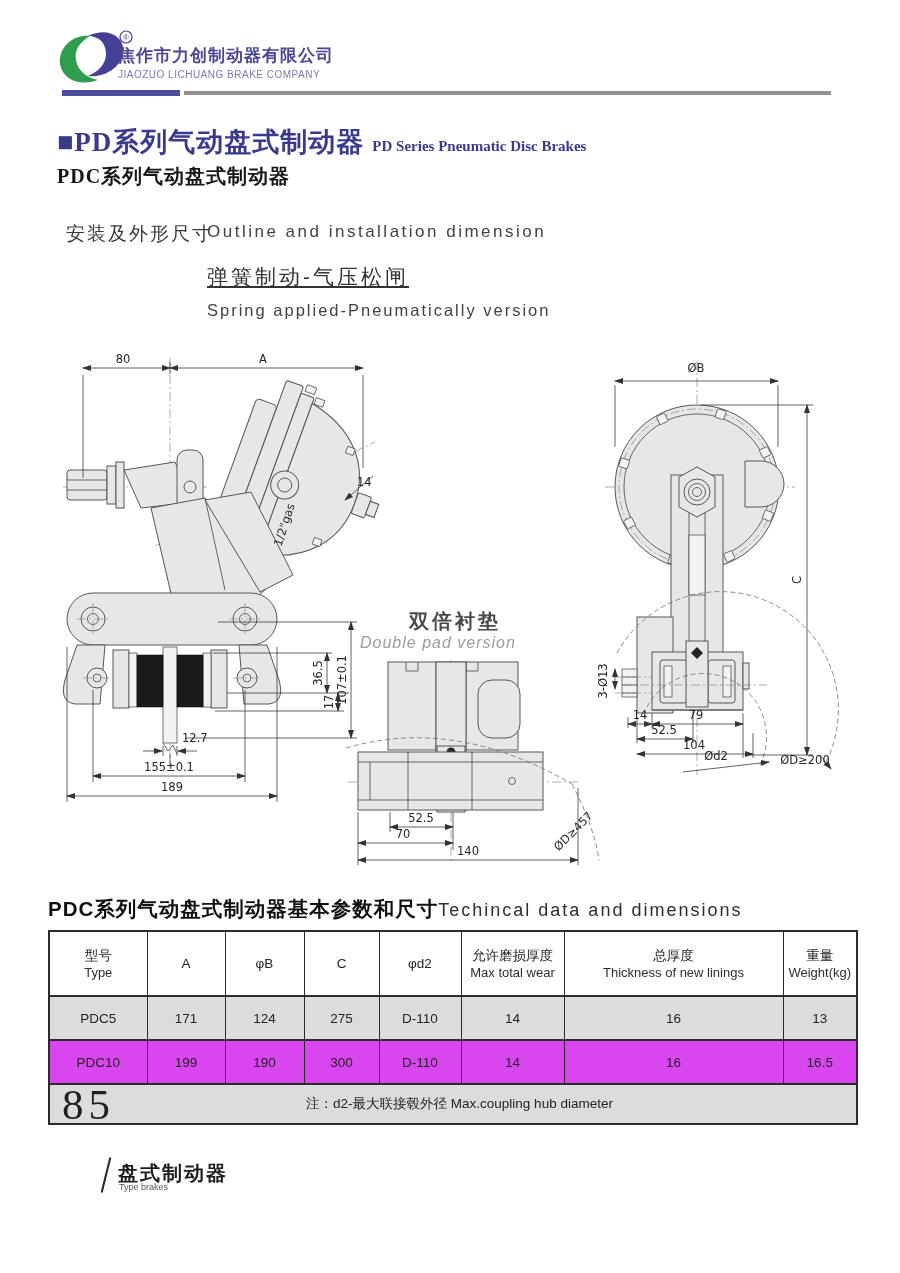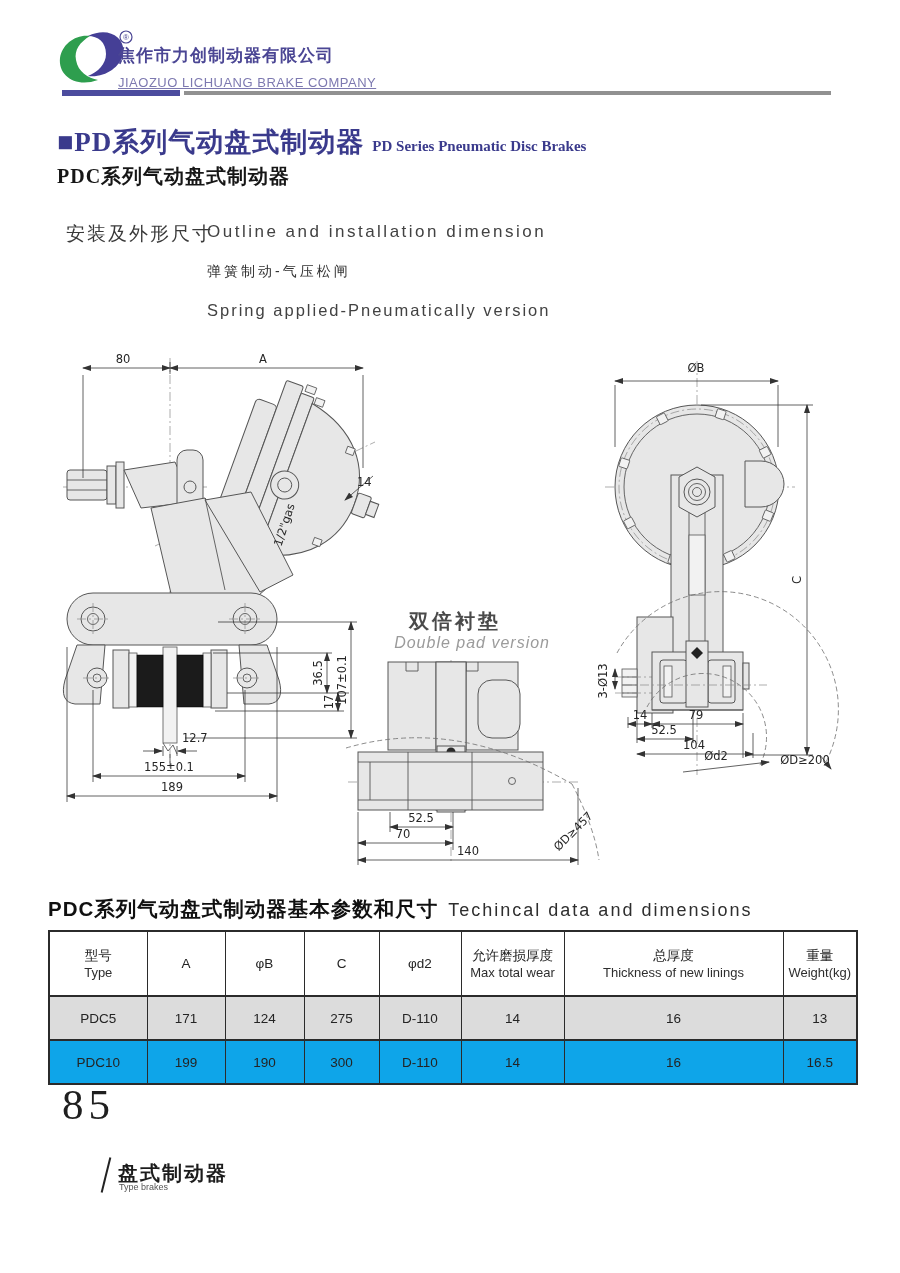--- a/index.html
+++ b/index.html
@@ -1,55 +1,55 @@
 <!DOCTYPE html>
 <html><head>
 <meta charset="utf-8">
 <style>
   html,body{margin:0;padding:0;background:#fff;}
   .page{position:relative;width:900px;height:1273px;background:#fff;overflow:hidden;
         font-family:"Liberation Sans","DejaVu Sans",sans-serif;}
   .abs{position:absolute;}
   
   .company-cn{font-size:17px;font-weight:bold;color:#4b4694;letter-spacing:1px;}
-  .company-en{font-size:13px;color:#7d79b0;letter-spacing:.5px;margin-top:8px;text-decoration:underline;}
+  .company-en{font-size:10px;color:#7d79b0;letter-spacing:.5px;margin-top:2px;}
   .bar-purple{background:#4c4c9e;height:6px;width:118px;}
   .bar-gray{background:#919191;height:4px;width:647px;}
   
   .main-title{font-family:"Liberation Serif","DejaVu Serif",serif;color:#3a3a8c;}
   .main-title .cn{font-size:27px;font-weight:bold;letter-spacing:1px;}
   .main-title .en{font-size:15px;font-weight:bold;margin-left:8px;}
   .sub-title{font-family:"Liberation Serif","DejaVu Serif",serif;font-size:20px;font-weight:bold;color:#161616;letter-spacing:1px;}
   .sec-cn{font-size:19px;color:#3a3a3a;letter-spacing:2px;font-weight:500;}
   .sec-en1{font-size:17px;color:#424242;letter-spacing:2.5px;}
-  .sec-cn2{font-size:14px;color:#333;letter-spacing:3px;font-weight:500;}
+  .sec-cn2{font-size:21px;color:#333;letter-spacing:3px;font-weight:500;text-decoration:underline;}
   .sec-en2{font-size:16.5px;color:#424242;letter-spacing:2px;}
   
   .dp-cn{font-size:20px;color:#4a4a4a;font-weight:600;letter-spacing:3px;text-align:center;}
-  .dp-en{font-size:16px;color:#9b9b9b;font-style:italic;text-align:right;letter-spacing:1px;}
+  .dp-en{font-size:16px;color:#9b9b9b;font-style:italic;text-align:left;letter-spacing:1px;}
   
   .f{fill:#e7e7e7;stroke:#565656;stroke-width:1;}
   .f2{fill:#f2f2f2;stroke:#565656;stroke-width:.8;}
   .ln{fill:none;stroke:#565656;stroke-width:.9;}
   .cl{fill:none;stroke:#8a8a8a;stroke-width:.7;stroke-dasharray:9 3 2 3;}
   .dsh{fill:none;stroke:#6f6f6f;stroke-width:.8;stroke-dasharray:5 3;}
   .dim{fill:none;stroke:#3a3a3a;stroke-width:.8;}
   .dimt{font:11.5px "DejaVu Sans",sans-serif;fill:#262626;}
   .pad{fill:#1b1b1b;stroke:#000;stroke-width:.5;}
   
   .tbl-title .cn{font-size:20.5px;font-weight:bold;color:#101010;letter-spacing:1px;}
-  .tbl-title .en{font-size:18px;color:#2e2e2e;letter-spacing:2px;margin-left:10px;text-align:right;}
+  .tbl-title .en{font-size:18px;color:#2e2e2e;letter-spacing:2px;margin-left:0;text-align:right;}
   table.spec{border-collapse:collapse;table-layout:fixed;width:808px;border:2px solid #2b2b2b;}
   table.spec td{border:1px solid #2b2b2b;border-top-width:2px;border-bottom-width:2px;
                 text-align:center;vertical-align:middle;font-size:13.5px;color:#242424;}
   table.spec .hrow td{height:61px;}
   table.spec .drow td{height:40px;}
   .h2line{font-size:13px;color:#2e2e2e;}
   .r-gray{background:#dcdcdc;}
-  .r-white{background:#0ea5e9;}
+  .r-white{background:#d946ef;}
   td.note-cell{background:#dcdcdc;text-align:left;padding-left:14px;font-size:13px;height:36px;}
   
   .pg-num{font-family:"Liberation Serif","DejaVu Serif",serif;font-size:43px;color:#1f1f1f;letter-spacing:5px;}
   .ft-cn{font-size:20px;font-weight:bold;color:#1c1c1c;letter-spacing:2px;}
   .ft-en{font-size:9px;color:#555;}
   .slash{width:2px;height:36px;background:#222;transform:rotate(14deg);}
 </style>
 </head>
 <body>
 
@@ -372,20 +372,23 @@
       <tr class="drow r-white">
         <td>PDC10</td>
         <td>199</td>
         <td>190</td>
         <td>300</td>
         <td>D-110</td>
         <td>14</td>
         <td>16</td>
         <td>16.5</td>
       </tr>
+      <tr>
+        <td class="note-cell" colspan="8">注：d2-最大联接毂外径  Max.coupling hub diameter</td>
+      </tr>
     </tbody>
   </table>
 
   <div class="abs pg-num" style="left:62px;top:1080px;">85</div>
   <div class="abs slash" style="left:105px;top:1157px;"></div>
   <div class="abs ft-cn" style="left:118px;top:1160px;">盘式制动器</div>
   <div class="abs ft-en" style="left:119px;top:1182px;">Type brakes</div>
 
 </div>
 

